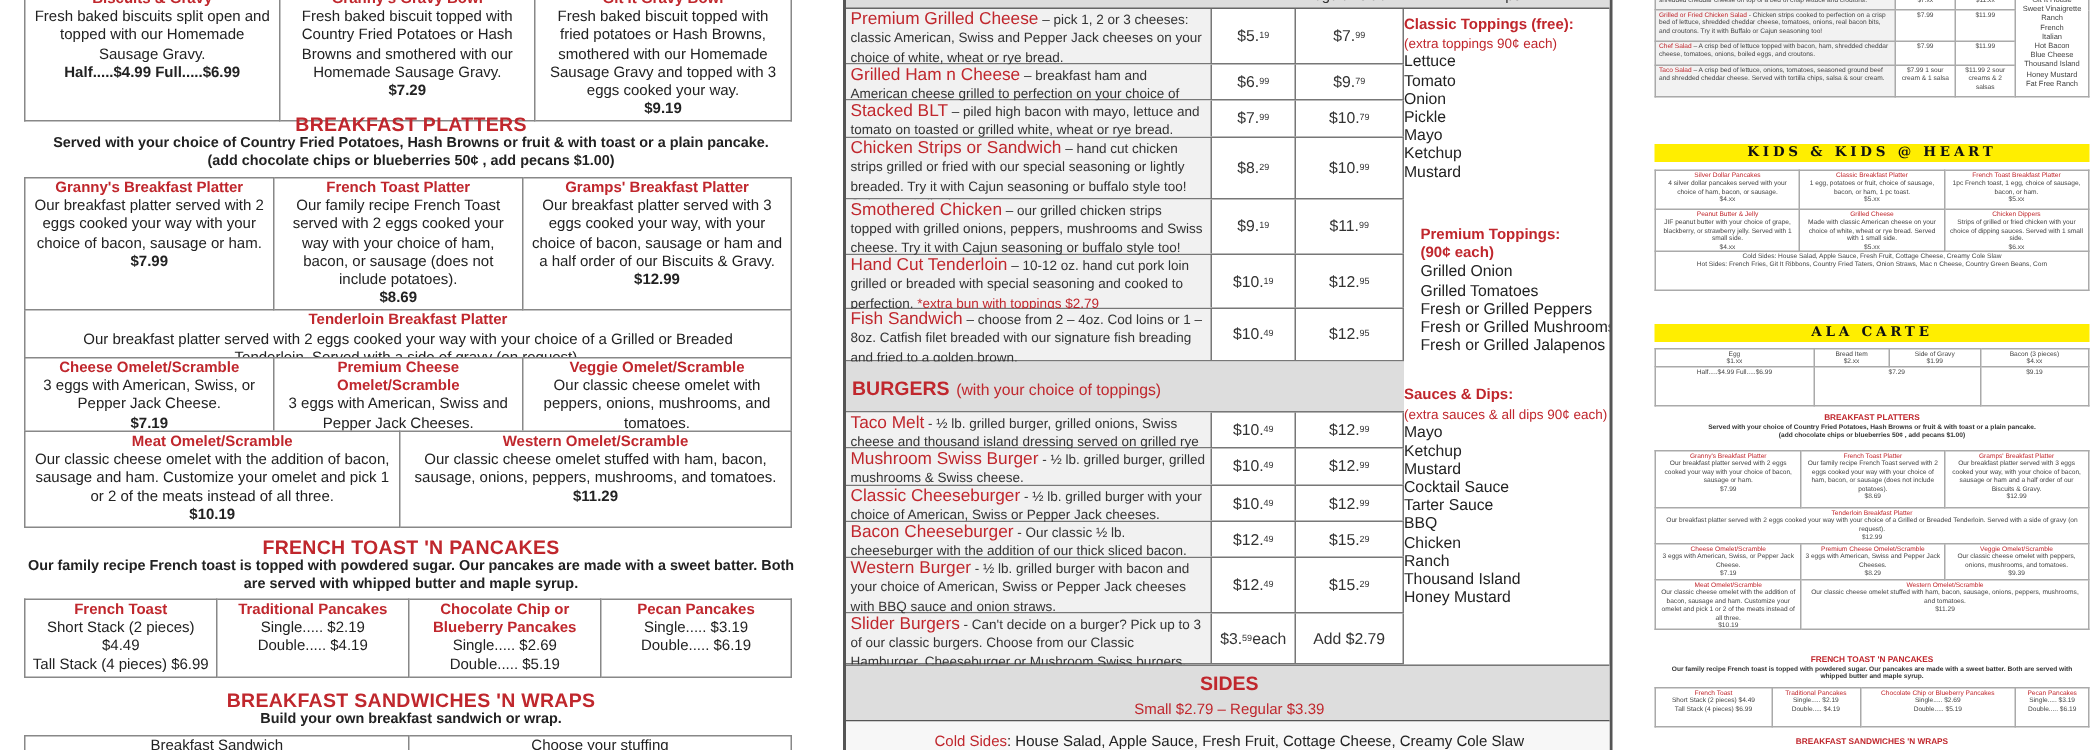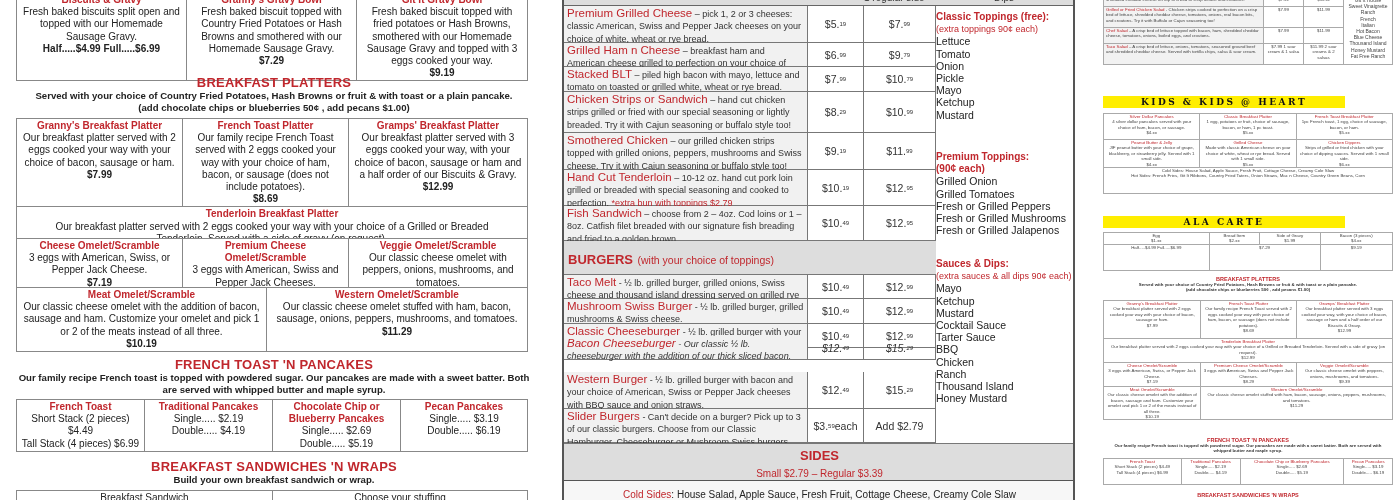--- a/index.html
+++ b/index.html
@@ -39,21 +39,21 @@
   .sides-band b { color:#c0272d; font-size:13px; display:block; }
   .sides-band span { color:#c0272d; font-size:10px; }
   .cold-row { position:absolute; left:0; top:481px; width:511px; height:20px; background:#f7f7f7; text-align:center; font-size:10px; padding-top:8px; color:#222; }
   .cold-row .lbl { color:#c0272d; }
 
   
   #right { left: 1100px; width: 300px; }
   .rt-table { position:absolute; left:3px; width:290px; border:1px solid #888; border-collapse:collapse; }
   .rt-table td { border:1px solid #aaa; font-size:4.4px; line-height:5.4px; color:#444; padding:0 2px; vertical-align:top; }
   .rt-red { color:#c0272d; }
-  .rt-banner { position:absolute; left:3px; width:242px; height:12px; background:#ffee00; text-align:center; font-family:"DejaVu Serif", serif; font-weight:bold; font-size:9px; letter-spacing:2.5px; line-height:12px; color:#111; }
+  .rt-banner { position:absolute; left:3px; width:290px; height:12px; background:#ffee00; text-align:center; font-family:"DejaVu Serif", serif; font-weight:bold; font-size:9px; letter-spacing:2.5px; line-height:12px; color:#111; }
   .rt-c td { text-align:center; }
   .rt-sec { position:absolute; left:0; width:296px; text-align:center; }
   .rt-sec h3 { color:#c0272d; font-size:5.5px; font-weight:bold; }
   .rt-sec p { font-size:4.4px; font-weight:bold; line-height:5.4px; color:#333; }
 </style>
 </head>
 <body>
 
 <div id="left" class="pane">
 
@@ -316,21 +316,21 @@
         <div class="desc"><span class="nm">Classic Cheeseburger</span><span> - ½ lb. grilled burger with your choice of American, Swiss or Pepper Jack cheeses.</span></div>
         <div class="p1">
           <span>$10.</span>
           <sup>49</sup>
         </div>
         <div class="p2">
           <span>$12.</span>
           <sup>99</sup>
         </div>
       </div>
-      <div class="mrow" style="top: 336px; height: 24px; font-style: italic;">
+      <div class="mrow" style="top: 348px; height: 24px;">
         <div class="desc"><span class="nm">Bacon Cheeseburger</span><span> - Our classic ½ lb. cheeseburger with the addition of our thick sliced bacon.</span></div>
         <div class="p1">
           <span>$12.</span>
           <sup>49</sup>
         </div>
         <div class="p2">
           <span>$15.</span>
           <sup>29</sup>
         </div>
       </div>
@@ -362,21 +362,21 @@
     <div id="classic-list">
         <div>Lettuce</div>
         <div>Tomato</div>
         <div>Onion</div>
         <div>Pickle</div>
         <div>Mayo</div>
         <div>Ketchup</div>
         <div>Mustard</div>
       </div>
   </div>
-  <div class="side-col" style="top:151px;">
+  <div class="side-col" style="top:151px;margin-left:11px;">
     <div class="st">Premium Toppings:</div>
     <div class="st">(90¢ each)</div>
     <div id="premium-list">
         <div>Grilled Onion</div>
         <div>Grilled Tomatoes</div>
         <div>Fresh or Grilled Peppers</div>
         <div>Fresh or Grilled Mushrooms</div>
         <div>Fresh or Grilled Jalapenos</div>
       </div>
   </div>

